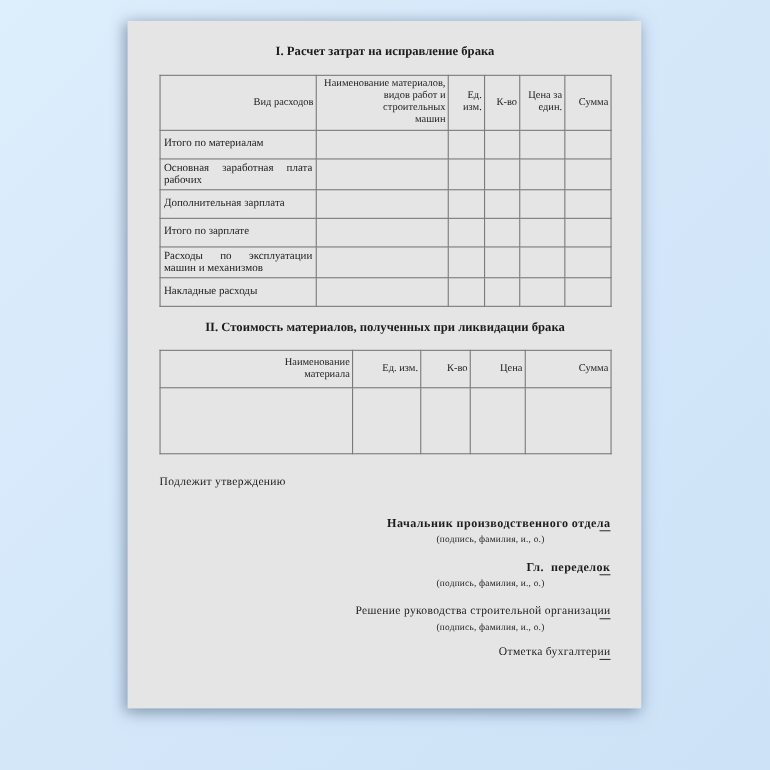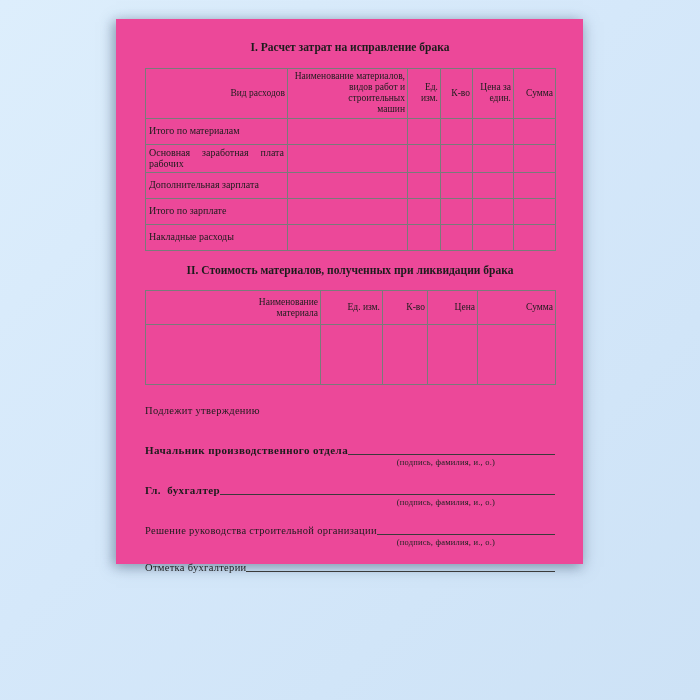--- a/index.html
+++ b/index.html
@@ -4,22 +4,22 @@
 <style>
   html,body{margin:0;padding:0;}
   body{
     width:700px;height:700px;overflow:hidden;
     background:linear-gradient(135deg,#ddeefc 0%,#d5e8fa 45%,#cde2f6 100%);
     font-family:"Liberation Serif","DejaVu Serif",serif;
     color:#1c1c1c;
     position:relative;
   }
   .paper{
-    position:absolute;left:116px;top:19px;width:467px;height:545px;
-    background:#ec4899;
+    position:absolute;left:116px;top:19px;width:467px;height:625px;
+    background:#e5e5e5;
     box-shadow:0 3px 14px rgba(96,118,145,0.55),-4px 2px 10px rgba(96,118,145,0.35);
     box-sizing:border-box;
     padding:22px 28px 0 29px;
   }
   .sec-title{
     text-align:center;font-weight:bold;font-size:11.5px;line-height:1.2;
     margin:0 0 0 0;
   }
   .sec-title.first{margin-top:0;}
   table{
@@ -42,21 +42,21 @@
   .t1-c3{width:32px;} .t1-c4{width:41px;} .t1-c5{width:42px;}
   .t2-c0{width:175px;} .t2-c1{width:62px;} .t2-c2{width:45px;}
   .t2-c3{width:50px;} .t2-c4{width:78px;}
   .t2 td{height:60px;}
   .sec-title.second{margin-top:13px;}
   .approval{
     font-size:10.5px;letter-spacing:0.3px;margin-top:20px;
   }
   .sigrow{
     position:relative;width:410px;display:flex;align-items:flex-end;
-    font-size:10.5px;letter-spacing:0.3px;height:14px;
+    font-size:10.5px;letter-spacing:0.3px;height:14px;flex-direction:column;
   }
   .sigrow .lab{white-space:pre;}
   .sigrow .lab.bold{font-weight:bold;font-size:11px;letter-spacing:0.4px;}
   .sigrow .line{flex:1;border-bottom:1px solid #3a3a3a;margin-bottom:1px;min-width:10px;}
   .signote{
     position:absolute;right:60px;top:15px;
     font-size:8.5px;letter-spacing:0.2px;color:#222;
   }
   .gap1{height:26px;} 
   .gap2{height:26px;} 
@@ -116,20 +116,28 @@
     </tr>
     <tr>
       <td class="lbl">Итого по зарплате</td>
       <td></td>
           <td></td>
           <td></td>
           <td></td>
           <td></td>
     </tr>
     <tr>
+      <td class="lbl">Расходы по эксплуатации машин и механизмов</td>
+      <td></td>
+          <td></td>
+          <td></td>
+          <td></td>
+          <td></td>
+    </tr>
+    <tr>
       <td class="lbl">Накладные расходы</td>
       <td></td>
           <td></td>
           <td></td>
           <td></td>
           <td></td>
     </tr>
   </tbody>
     </table>
 
@@ -168,21 +176,21 @@
 
   <div class="sigrow">
     <span class="lab bold">Начальник производственного отдела</span>
     <span class="line"></span>
     <span class="signote">(подпись, фамилия, и., о.)</span>
   </div>
 
   <div class="gap2"></div>
 
   <div class="sigrow">
-    <span class="lab bold">Гл.  бухгалтер</span>
+    <span class="lab bold">Гл.  переделок</span>
     <span class="line"></span>
     <span class="signote">(подпись, фамилия, и., о.)</span>
   </div>
 
   <div class="gap2"></div>
 
   <div class="sigrow">
     <span class="lab">Решение руководства строительной организации</span>
     <span class="line"></span>
     <span class="signote">(подпись, фамилия, и., о.)</span>

